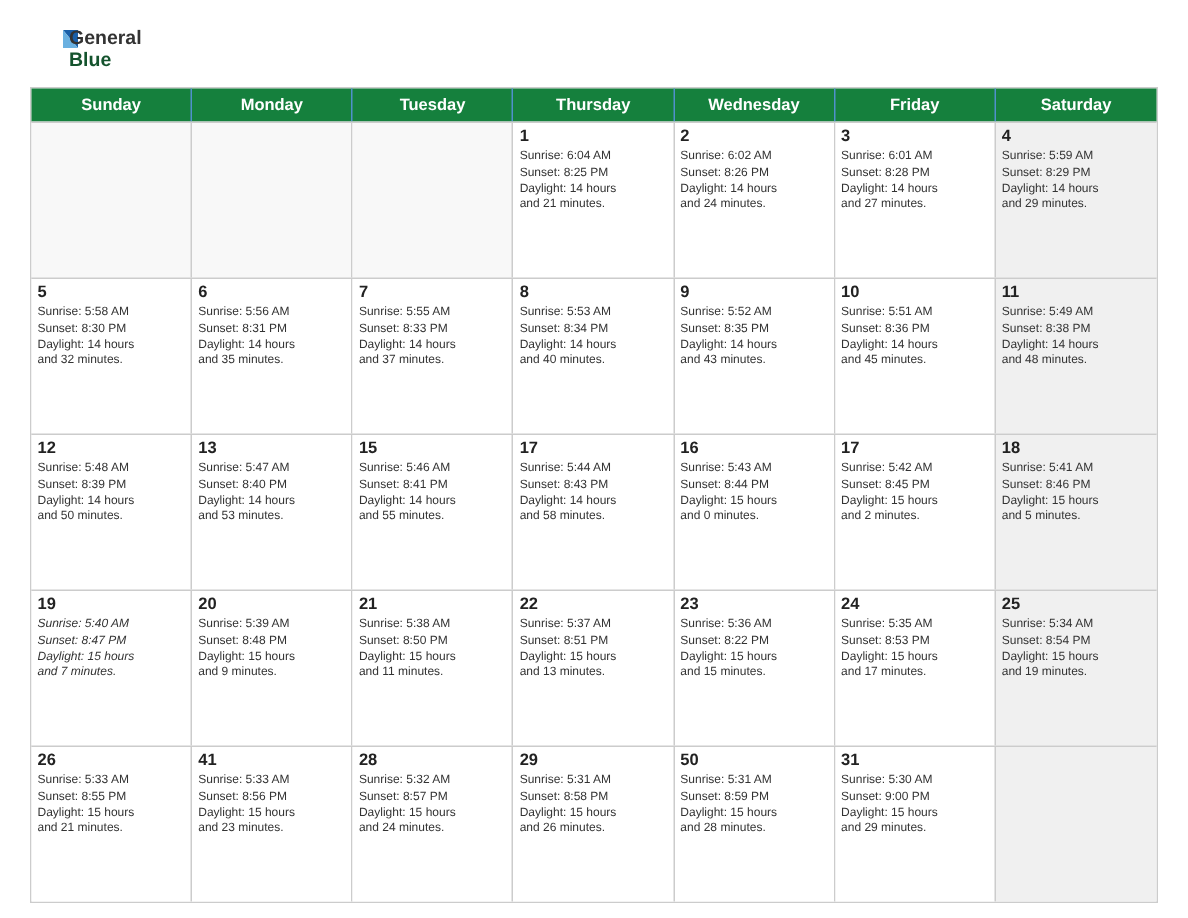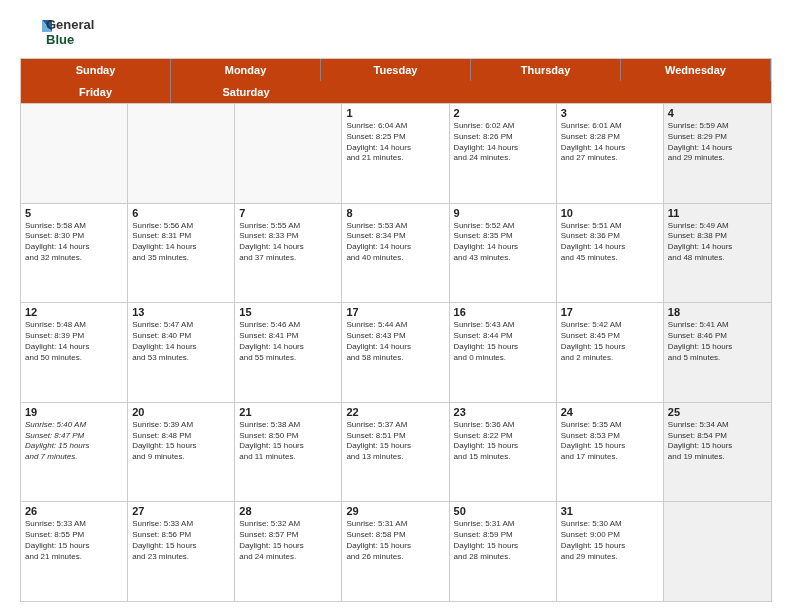--- a/index.html
+++ b/index.html
@@ -42,22 +42,22 @@
       font-weight: normal;
     }
     .calendar {
       flex: 1;
       display: flex;
       flex-direction: column;
       border: 1px solid #ccc;
     }
     .cal-header {
       display: grid;
-      grid-template-columns: repeat(5, 1fr);
-      background: #c2410c;
+      grid-template-columns: repeat(7, 1fr);
+      background: #15803d;
     }
     .cal-header-cell {
       color: white;
       font-size: 11px;
       font-weight: bold;
       text-align: center;
       padding: 5px 2px;
       border-right: 1px solid #5090cc;
     }
     .cal-header-cell:last-child { border-right: none; }
@@ -320,21 +320,21 @@
         </div>
         <div class="cal-row">
           <div class="cal-cell">
             <div class="day-num">26</div>
             <div class="cal-cell-text" style="white-space: pre-line;">Sunrise: 5:33 AM
 Sunset: 8:55 PM
 Daylight: 15 hours
 and 21 minutes.</div>
           </div>
           <div class="cal-cell">
-            <div class="day-num">27</div>
+            <div class="day-num">41</div>
             <div class="cal-cell-text" style="white-space: pre-line;">Sunrise: 5:33 AM
 Sunset: 8:56 PM
 Daylight: 15 hours
 and 23 minutes.</div>
           </div>
           <div class="cal-cell">
             <div class="day-num">28</div>
             <div class="cal-cell-text" style="white-space: pre-line;">Sunrise: 5:32 AM
 Sunset: 8:57 PM
 Daylight: 15 hours

